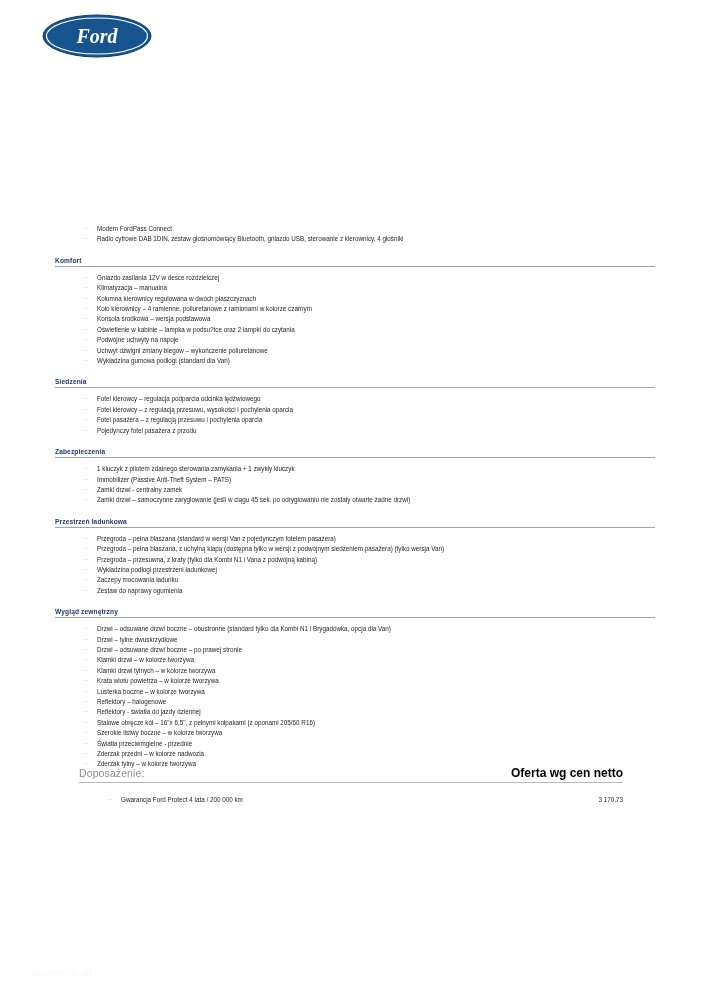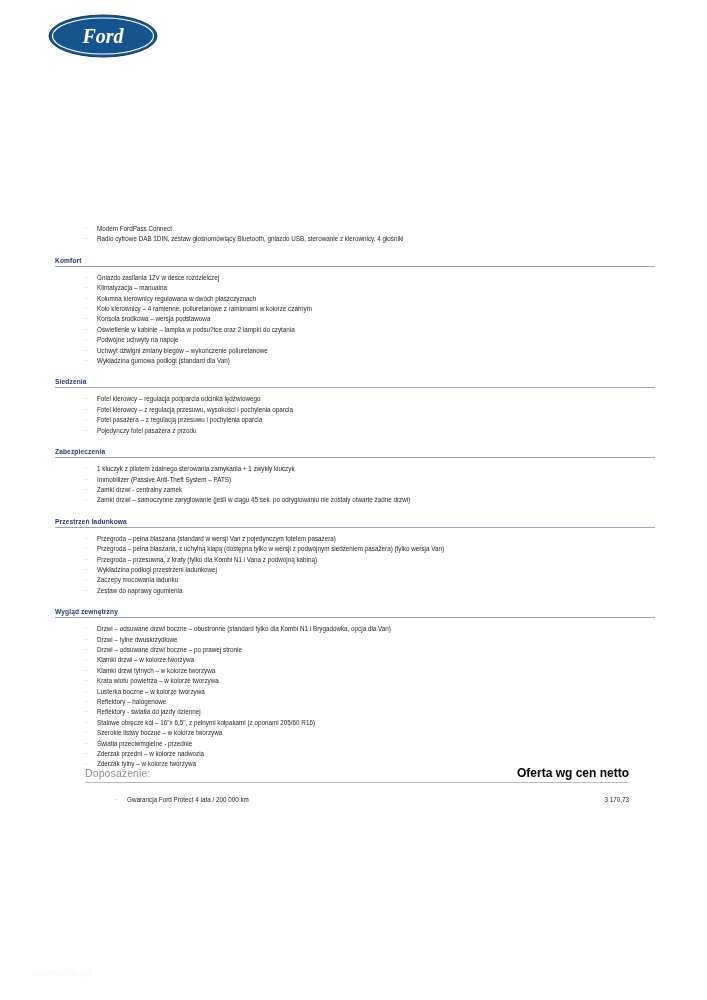--- a/index.html
+++ b/index.html
@@ -19,21 +19,21 @@
   .page {
     position: relative;
     width: 707px;
     height: 1000px;
     box-sizing: border-box;
   }
 
   
   .logo-wrap {
     position: absolute;
-    left: 48px;
+    left: 42px;
     top: 14px;
     width: 110px;
     height: 44px;
     text-align: center;
   }
   .ford-oval {
     width: 110px;
     height: 44px;
     display: block;
   }
@@ -84,21 +84,21 @@
     font-size: 6.3px;
     line-height: 10.4px;
   }
 
   
   .lead-list { padding-top: 0; }
 
   
   .addon-block {
     position: absolute;
-    left: 18px;
+    left: 12px;
     top: 766px;
     width: 651px;
     padding-left: 12px;
   }
   .addon-headrow {
     display: flex;
     align-items: baseline;
     justify-content: space-between;
     padding: 0 52px 2px 55px;
   }

